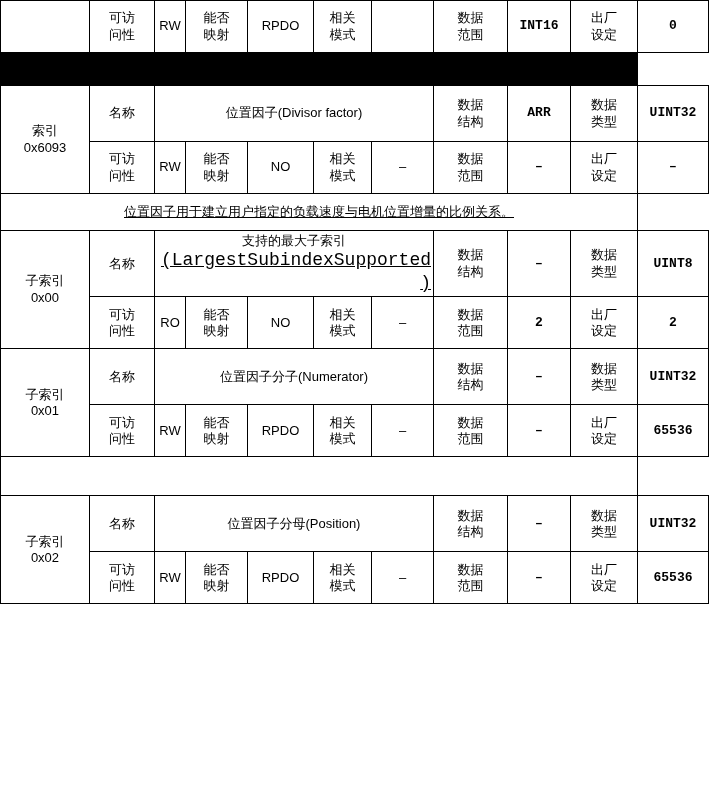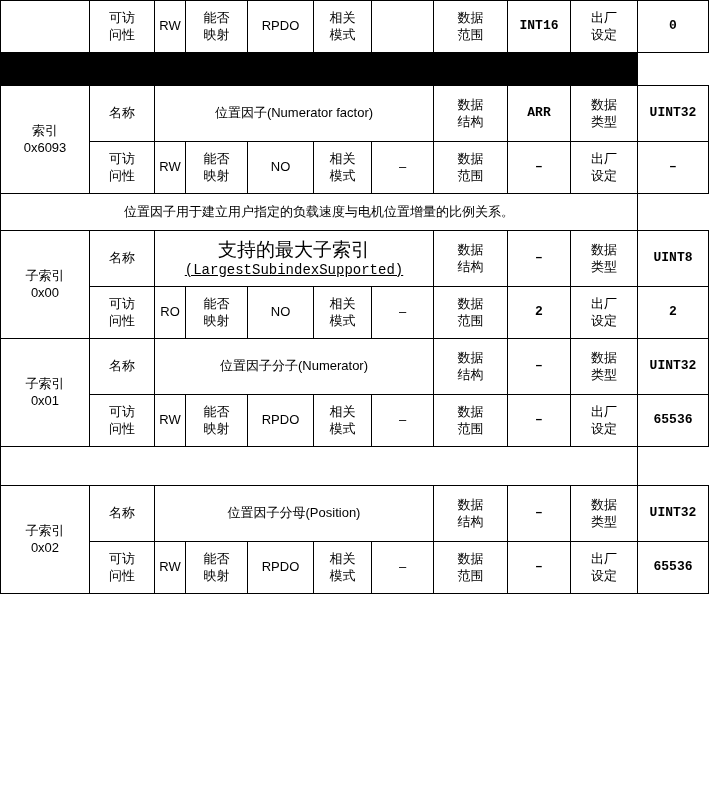--- a/index.html
+++ b/index.html
@@ -43,35 +43,37 @@
     border-left: 1px solid #000000;
     border-right: 1px solid #000000;
     height: 28px;
     padding: 0;
   }
   td.note {
     text-align: left;
     padding: 6px 6px 6px 8px;
     font-size: 13.5px;
     height: 32px;
+    text-decoration: underline;
   }
   td.blank {
     height: 34px;
   }
   .mono {
     font-family: "Liberation Mono", monospace;
     font-size: 12.5px;
     font-weight: bold;
   }
   .name-mono {
     font-family: "Liberation Mono", monospace;
-    font-size: 14px;
+    font-size: 18px;
+    text-align: right;
   }
   .cn-name {
-    font-size: 19px;
+    font-size: 13px;
   }
   .underline-txt {
     text-decoration: underline;
   }
   .two-line {
     line-height: 1.35;
   }
   .row-h1 { height: 52px; }
   .row-h2 { height: 56px; }
 </style>
@@ -123,21 +125,21 @@
         </tr>
         <tr>
           <td colspan="10" class="black"></td>
         </tr>
         <tr class="row-h2">
           <td class="idx two-line" rowspan="2">
             <div>索引</div>
             <div>0x6093</div>
           </td>
           <td>名称</td>
-          <td colspan="5" class="cn-name">位置因子(Numerator factor)</td>
+          <td colspan="5" class="cn-name">位置因子(Divisor factor)</td>
           <td class="two-line">
             <div>数据</div>
             <div>结构</div>
           </td>
           <td class="mono">ARR</td>
           <td class="two-line">
             <div>数据</div>
             <div>类型</div>
           </td>
           <td class="mono">UINT32</td>

